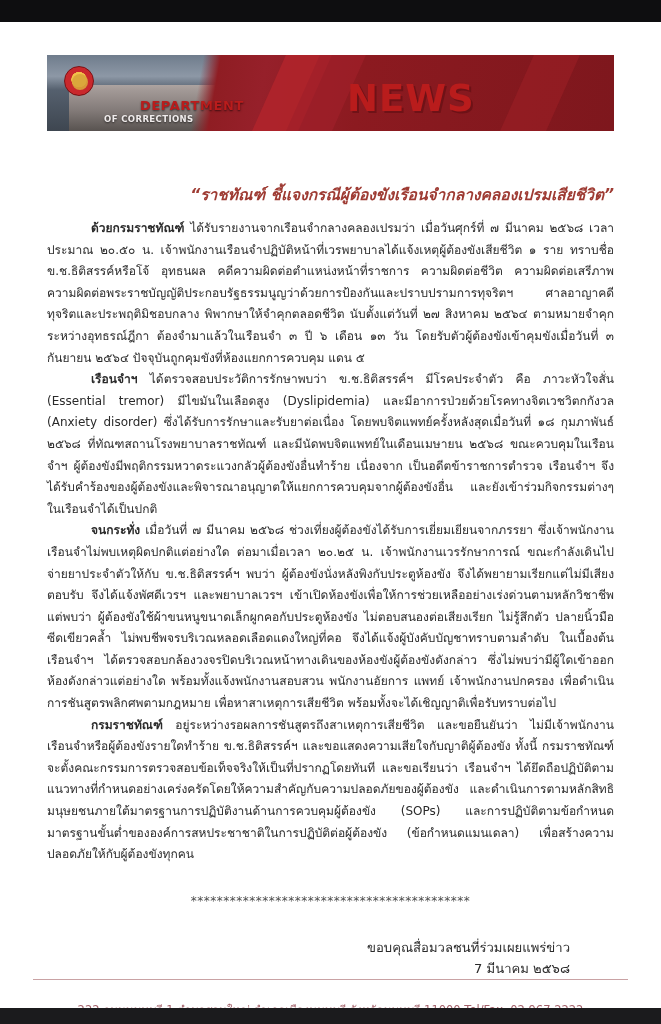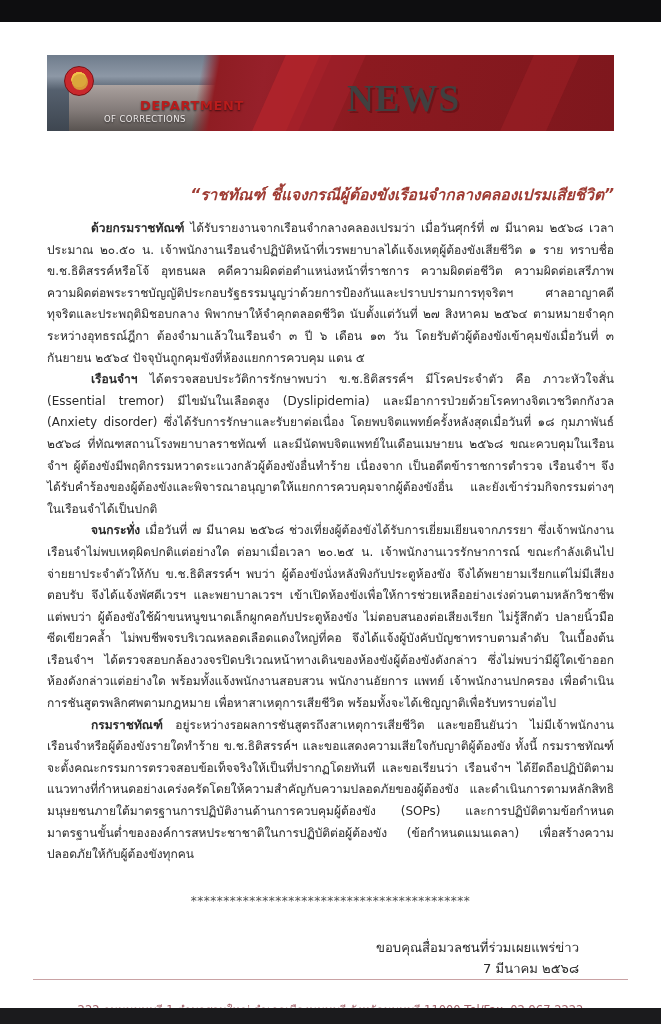--- a/index.html
+++ b/index.html
@@ -56,29 +56,28 @@
     border-radius:50%; background:#d8a43a; opacity:.9;
   }
   .dept-name {
     position:absolute; left:57px; top:44px; color:#b91c1c;
     font-weight:bold; letter-spacing:.6px; font-size:13px; line-height:14px;
     text-shadow:0 1px 2px rgba(0,0,0,.6);
     margin-left:36px;
   }
   .dept-sub {
     position:absolute; left:57px; top:59px; color:#f0ecec;
-    font-weight:normal; letter-spacing:.4px; font-size:8.5px;
+    font-weight:bold; letter-spacing:.4px; font-size:8.5px;
     text-shadow:0 1px 2px rgba(0,0,0,.6);
   }
   .news-word {
     position:absolute; left:300px; top:22px;
     font-size:37px; font-weight:bold; letter-spacing:1px;
-    color:#404040;
+    color:#b91c1c;
     text-shadow:2px 2px 0 rgba(90,12,16,.55);
-    font-family:Liberation Serif, serif;
   }
   
   #logo109 { position:absolute; left:450px; top:8px; width:108px; height:62px; }
   .l109-num {
     position:absolute; left:16px; top:2px; font-size:30px; font-weight:bold;
     color:#e3b9bb; letter-spacing:1px; font-family:"DejaVu Serif",serif;
   }
   .l109-medal {
     position:absolute; left:40px; top:6px; width:22px; height:22px;
     border-radius:50%; border:2px solid #e3b9bb;
@@ -110,21 +109,21 @@
     text-align:justify; text-justify:inter-word;
   }
   #article p { margin:0; text-indent:0; }
   #article p .lead { font-weight:bold; }
   #article p.ind { text-indent:44px; }
   .stars {
     position:absolute; left:47px; top:872px; width:567px;
     text-align:center; font-size:12px; color:#4a4a4a; letter-spacing:.5px;
   }
   .signoff {
-    position:absolute; left:56px; top:915px; width:567px;
+    position:absolute; left:47px; top:915px; width:567px;
     text-align:right; font-size:13.1px; line-height:21px; color:#2a2a2a;
     padding-right:44px;
   }
   
   #footer-rule {
     position:absolute; left:33px; top:957px; width:595px; height:1px;
     background:#c9a2a4;
   }
   #footer-title {
     position:absolute; left:33px; top:962px; width:595px; text-align:center;

